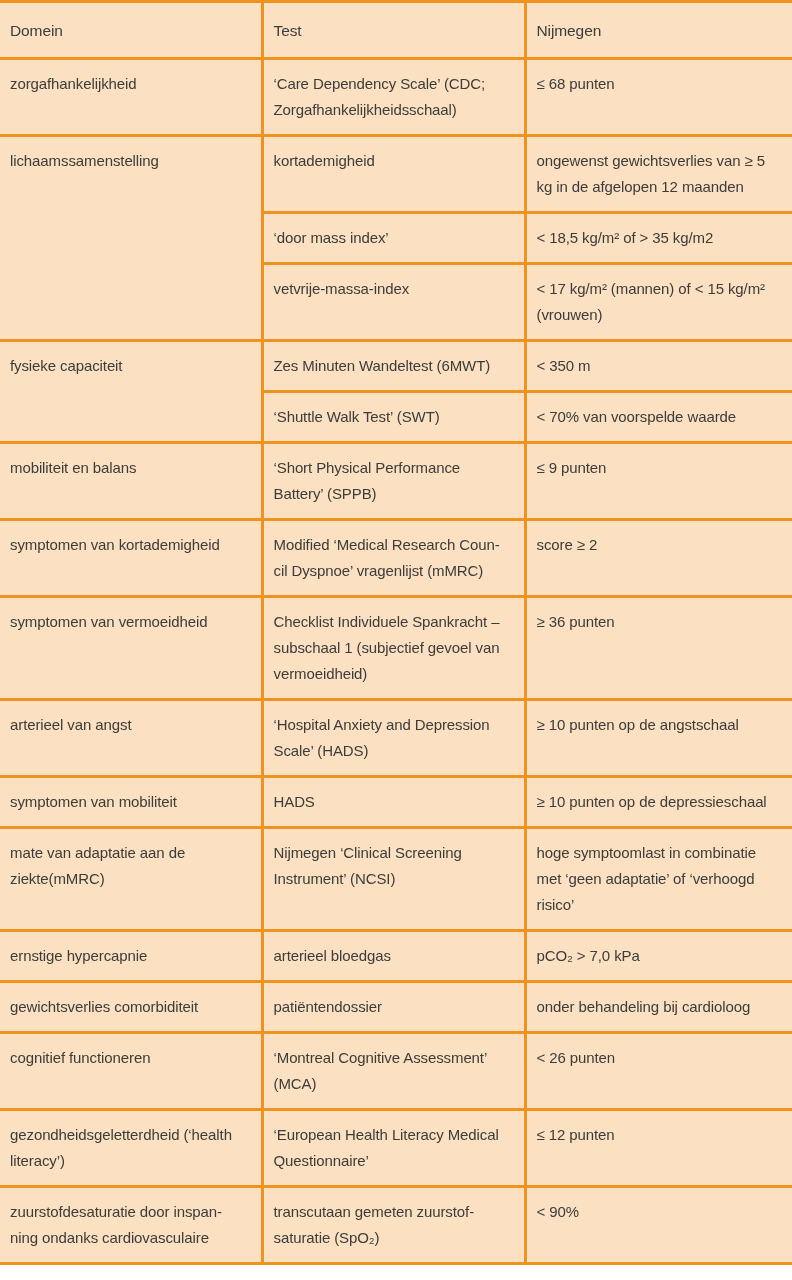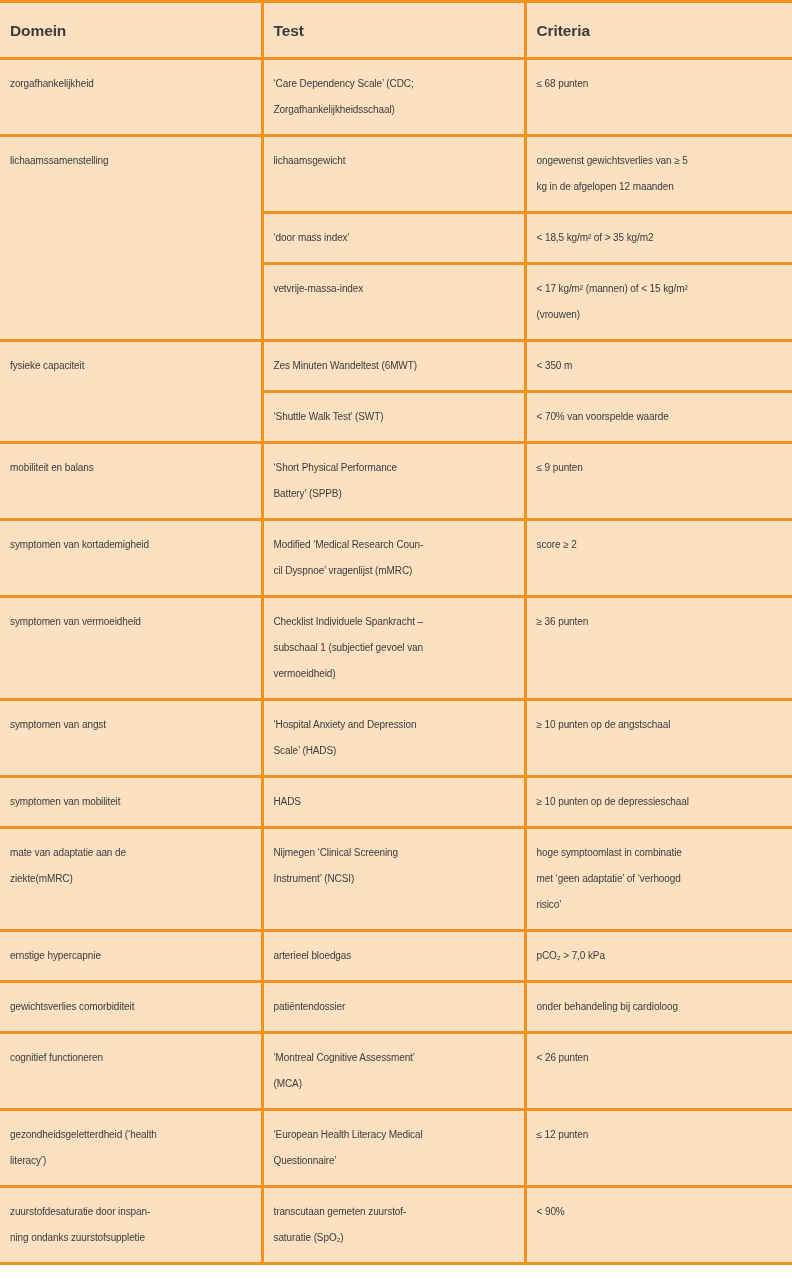--- a/index.html
+++ b/index.html
@@ -23,29 +23,29 @@
   }
   col.c-domein{width:262px;}
   col.c-test{width:263px;}
   col.c-criteria{width:267px;}
   th,td{
     background:var(--cellbg);
     border-top:3px solid var(--border);
     border-bottom:3px solid var(--border);
     vertical-align:top;
     text-align:left;
-    font-size:10px;
+    font-size:15px;
     line-height:26px;
     letter-spacing:-0.1px;
     padding:11px 8px 11px 10px;
     white-space:pre-line;
     overflow:hidden;
   }
   th{
-    font-weight:bold;
+    font-weight:normal;
     font-size:15.5px;
     padding-top:15px;
     padding-bottom:13px;
   }
   .col-test,.col-criteria{
     border-left:3px solid var(--border);
   }
 </style>
 </head>
 <body>
@@ -53,33 +53,33 @@
 <table>
   <colgroup>
     <col class="c-domein">
       <col class="c-test">
       <col class="c-criteria">
   </colgroup>
   <thead>
     <tr>
       <th class="col-domein">Domein</th>
       <th class="col-test">Test</th>
-      <th class="col-criteria">Criteria</th>
+      <th class="col-criteria">Nijmegen</th>
     </tr>
   </thead>
   <tbody>
     <tr>
       <td class="col-domein">zorgafhankelijkheid</td>
       <td class="col-test">‘Care Dependency Scale’ (CDC;
 Zorgafhankelijkheidsschaal)</td>
       <td class="col-criteria">≤ 68 punten</td>
     </tr>
     <tr>
       <td class="col-domein" rowspan="3">lichaamssamenstelling</td>
-      <td class="col-test">lichaamsgewicht</td>
+      <td class="col-test">kortademigheid</td>
       <td class="col-criteria">ongewenst gewichtsverlies van ≥ 5
 kg in de afgelopen 12 maanden</td>
     </tr>
     <tr>
       <td class="col-test">‘door mass index’</td>
       <td class="col-criteria">&lt; 18,5 kg/m² of &gt; 35 kg/m2</td>
     </tr>
     <tr>
       <td class="col-test">vetvrije-massa-index</td>
       <td class="col-criteria">&lt; 17 kg/m² (mannen) of &lt; 15 kg/m²
@@ -107,21 +107,21 @@
       <td class="col-criteria">score ≥ 2</td>
     </tr>
     <tr>
       <td class="col-domein">symptomen van vermoeidheid</td>
       <td class="col-test">Checklist Individuele Spankracht –
 subschaal 1 (subjectief gevoel van
 vermoeidheid)</td>
       <td class="col-criteria">≥ 36 punten</td>
     </tr>
     <tr>
-      <td class="col-domein">symptomen van angst</td>
+      <td class="col-domein">arterieel van angst</td>
       <td class="col-test">‘Hospital Anxiety and Depression
 Scale’ (HADS)</td>
       <td class="col-criteria">≥ 10 punten op de angstschaal</td>
     </tr>
     <tr>
       <td class="col-domein">symptomen van mobiliteit</td>
       <td class="col-test">HADS</td>
       <td class="col-criteria">≥ 10 punten op de depressieschaal</td>
     </tr>
     <tr>
@@ -151,19 +151,19 @@
     </tr>
     <tr>
       <td class="col-domein">gezondheidsgeletterdheid (‘health
 literacy’)</td>
       <td class="col-test">‘European Health Literacy Medical
 Questionnaire’</td>
       <td class="col-criteria">≤ 12 punten</td>
     </tr>
     <tr>
       <td class="col-domein">zuurstofdesaturatie door inspan-
-ning ondanks zuurstofsuppletie</td>
+ning ondanks cardiovasculaire</td>
       <td class="col-test">transcutaan gemeten zuurstof-
 saturatie (SpO₂)</td>
       <td class="col-criteria">&lt; 90%</td>
     </tr>
   </tbody>
 </table>
 
 </body></html>

